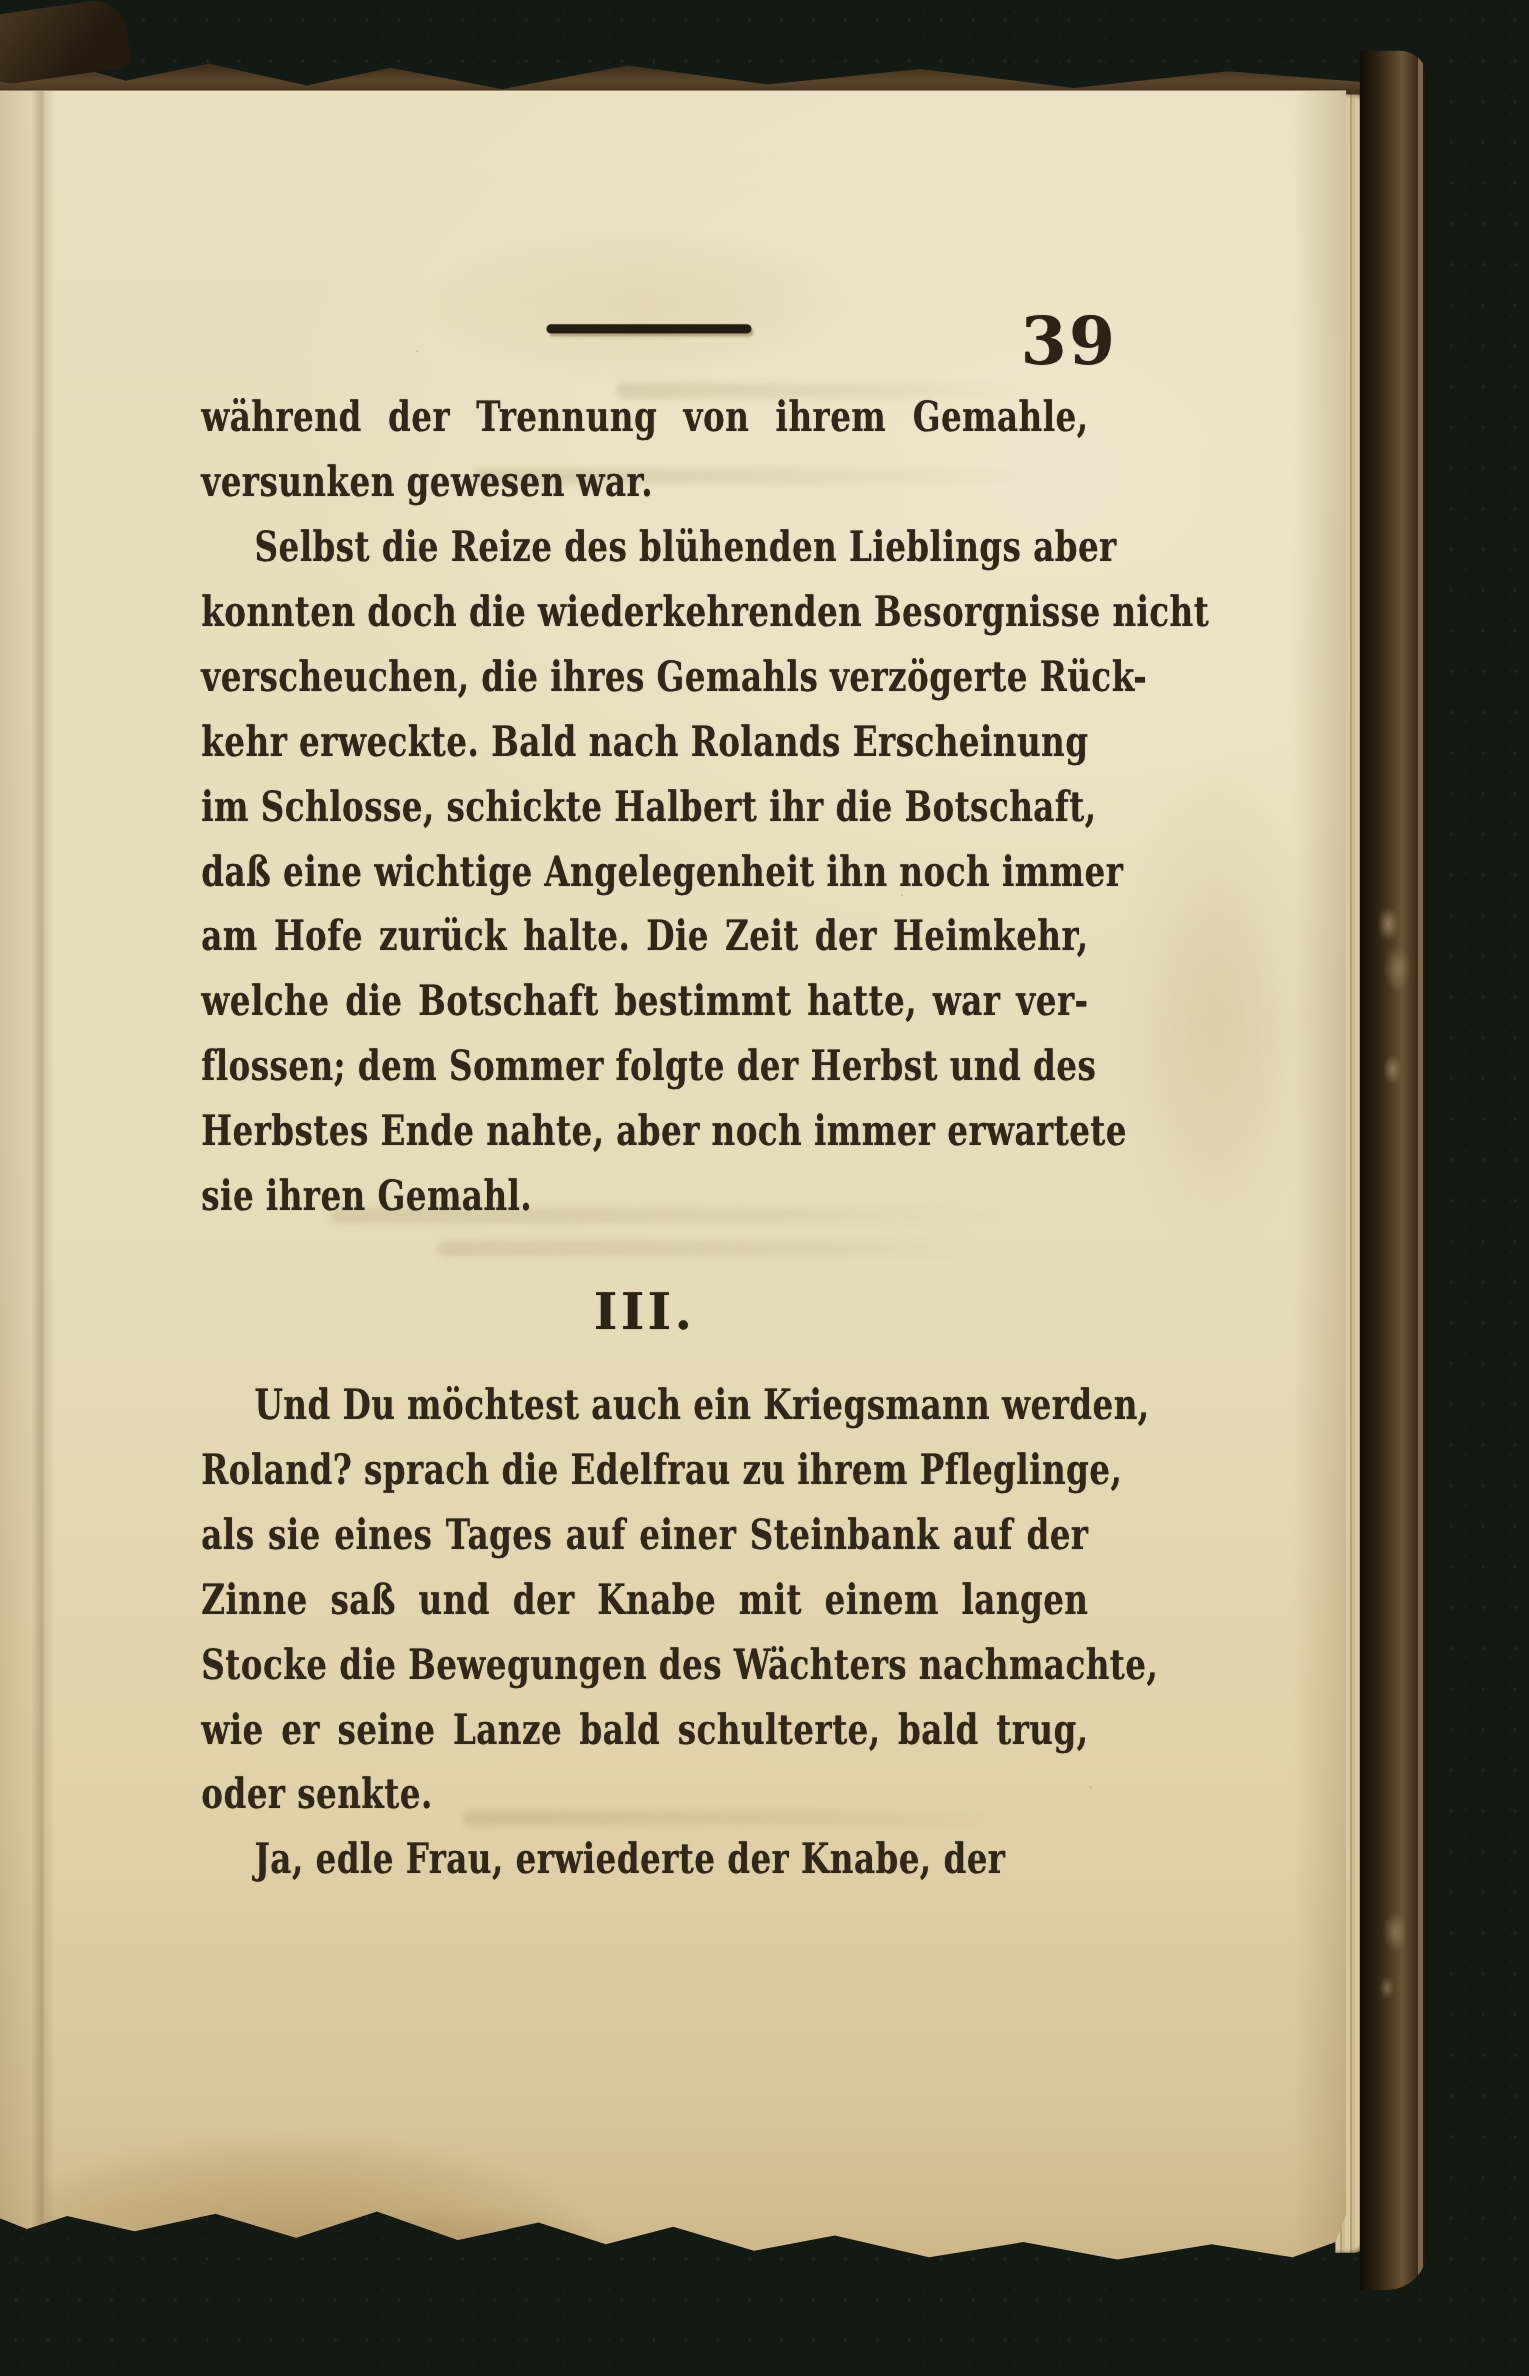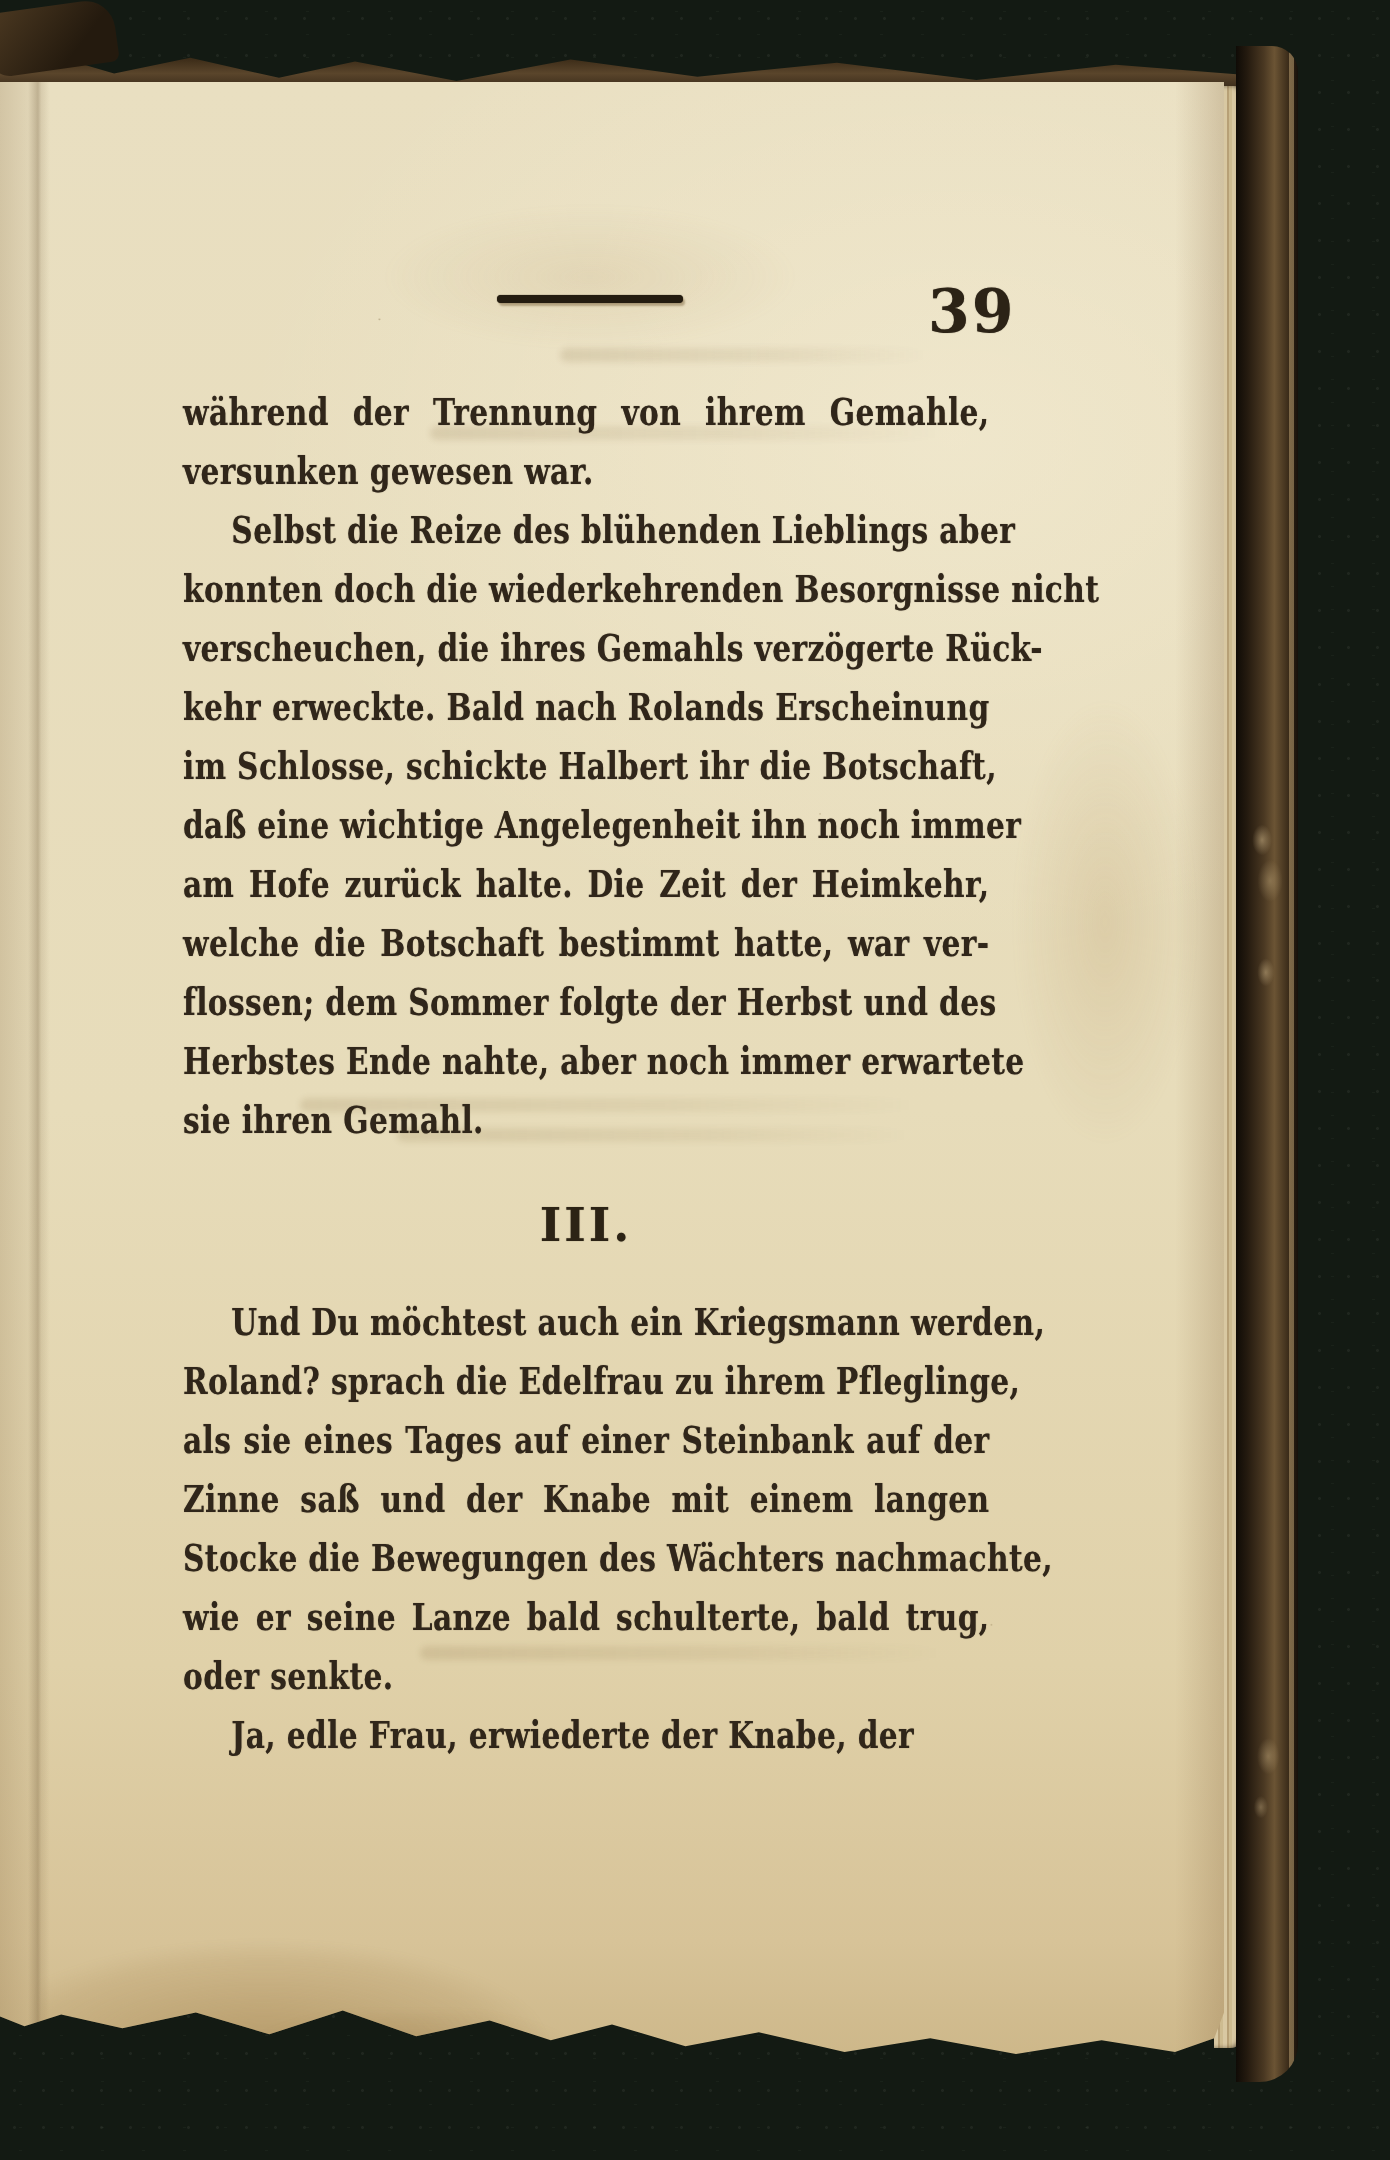--- a/index.html
+++ b/index.html
@@ -76,33 +76,33 @@
     position:absolute;left:497px;top:295px;width:186px;height:8px;
     background:#241c10;border-radius:4px;
     box-shadow:2px 3px 2px rgba(120,95,55,.45), 0 0 1px #241c10;
   }
   .pagenum{
     position:absolute;left:928px;top:276px;width:90px;
     font-size:60px;font-weight:700;color:#2c2316;letter-spacing:2px;
     text-shadow:0 0 1px rgba(44,35,22,.6);
   }
   .textblock{
-    position:absolute;left:183px;top:382px;width:806px;color:#30261a;
+    position:absolute;left:183px;top:349px;width:806px;color:#30261a;
     font-weight:700;font-size:38px;
     text-shadow:0 0 1px rgba(48,38,24,.55);
   }
   .line{
     width:1034px;height:59px;line-height:59px;white-space:nowrap;
     transform:scaleX(0.78);transform-origin:0 50%;
     text-align:justify;text-align-last:justify;letter-spacing:.5px;
   }
   .line.pend{text-align:left;text-align-last:left;}
   .line.ind{text-indent:62px;}
   .heading{
-    width:806px;height:60px;line-height:60px;margin-top:46px;margin-bottom:37px;
+    width:806px;height:60px;line-height:60px;margin-top:46px;margin-bottom:25px;
     text-align:center;font-size:46px;font-weight:700;letter-spacing:3px;color:#2c2315;
   }
 </style>
 </head>
 <body>
 
 <div class="stage">
 
   <div class="leather-top"></div>
   <div class="leather-chunk"></div>

